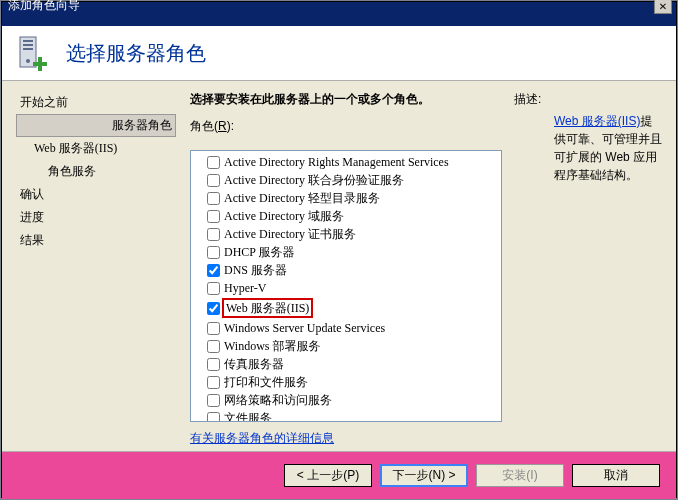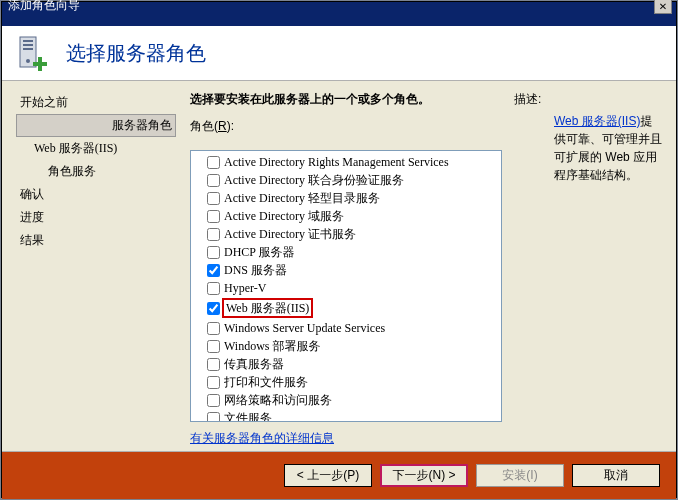--- a/index.html
+++ b/index.html
@@ -26,23 +26,23 @@
 .roles-list { border: 1px solid #7f9db9; background: #fff; height: 305px; overflow-y: auto; padding: 2px 12px; }
 .role-row { display: flex; align-items: center; padding: 1px 4px; font-size: 12px; line-height: 16px; font-family: Tahoma, SimSun; }
 .role-row input { margin-right: 4px; width: 13px; height: 13px; }
 .role-row.highlight { position: relative; }
 .role-row.highlight .bx { border: 2px solid #d00000; padding: 0 2px; margin-left: -2px; }
 .detail-link { color: #0033cc; text-decoration: underline; cursor: pointer; margin-top: 8px; display: inline-block; }
 .main-right { width: 150px; }
 .desc-title { margin-bottom: 4px; }
 .desc-body { font-size: 12px; line-height: 1.5; margin-left: 40px; }
 .desc-body a { color: #0033cc; text-decoration: underline; }
-.footer { display: flex; justify-content: flex-end; align-items: center; gap: 8px; padding: 12px 16px; border-top: 1px solid #b0b0b0; background: #c2410c; height: 48px; }
+.footer { display: flex; justify-content: flex-end; align-items: center; gap: 8px; padding: 12px 16px; border-top: 1px solid #b0b0b0; background: #ec4899; height: 48px; }
 .btn { min-width: 88px; height: 23px; font-size: 12px; background: #ece9d8; border: 1px solid #000; cursor: pointer; padding: 0 8px; font-family: inherit; }
-.btn.default { border: 2px solid #be185d; }
+.btn.default { border: 2px solid #3b82f6; }
 .btn:disabled { color: #888; border-color: #999; cursor: default; }
 </style>
 </head>
 <body>
 
 <div class="window">
   <div class="titlebar">
     <span class="titlebar-text">添加角色向导</span>
     <div class="titlebar-btn">✕</div>
   </div>

